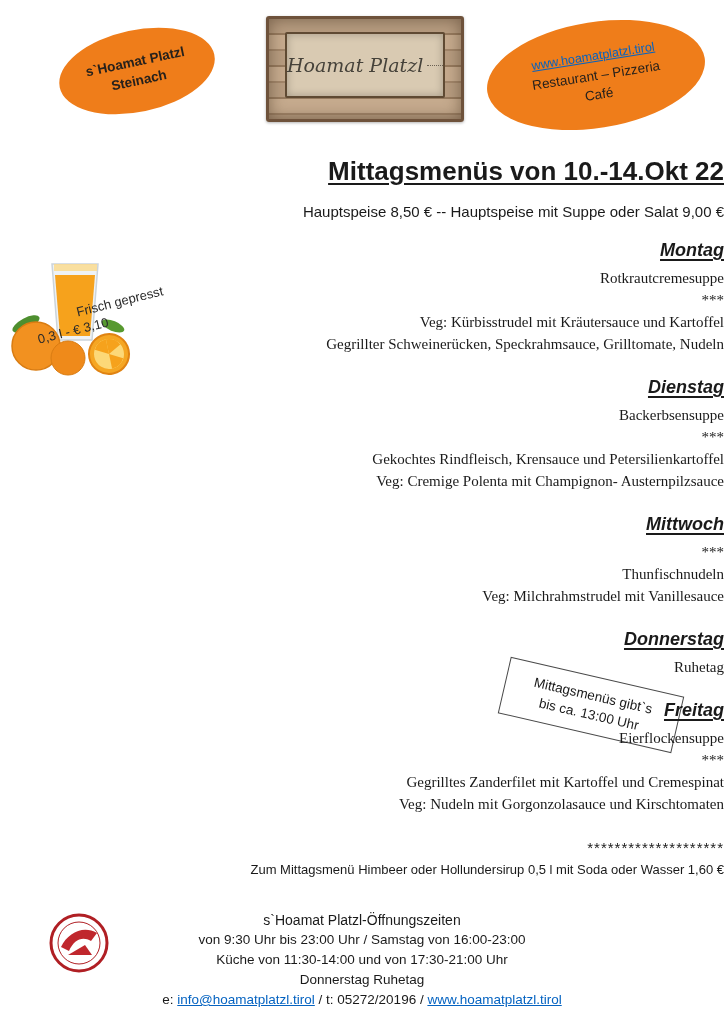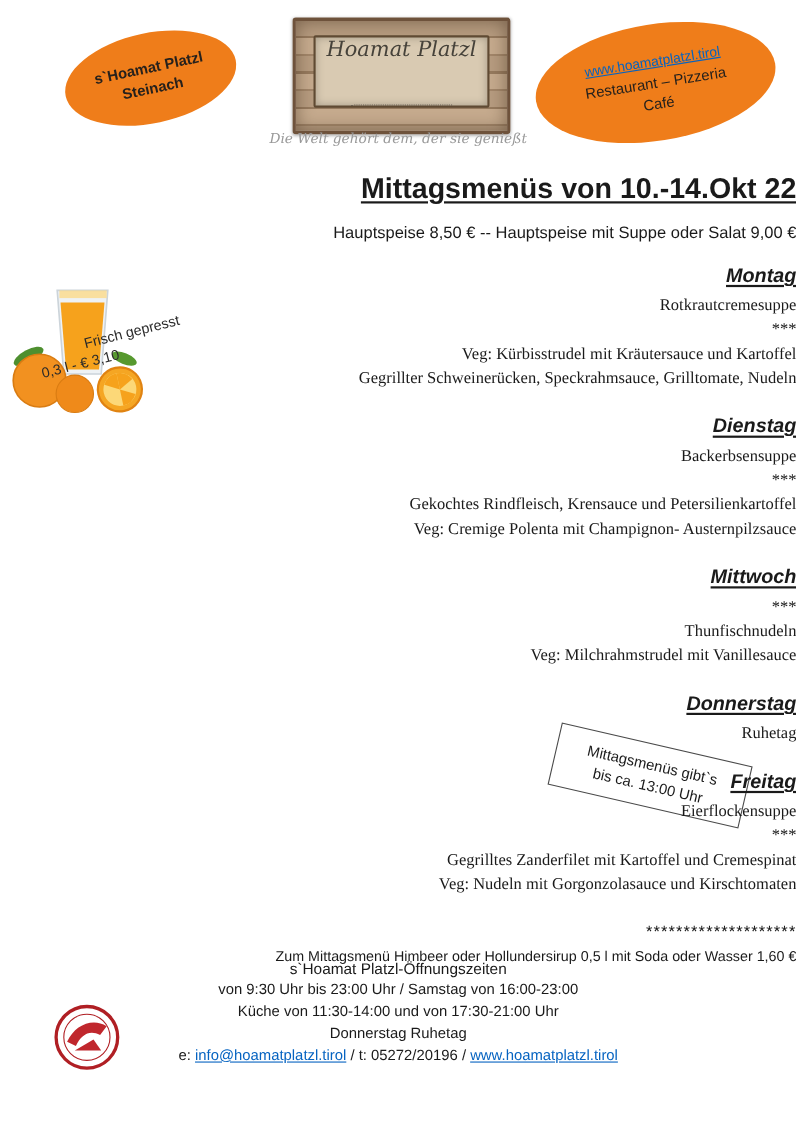--- a/index.html
+++ b/index.html
@@ -26,21 +26,21 @@
   
   .wood-sign {
     position:absolute; left:266px; top:16px; width:192px; height:100px;
     background:repeating-linear-gradient(180deg,#b79c80 0 14px,#967a5e 14px 16px,#c6ab8e 16px 30px,#a2866a 30px 32px);
     border:3px solid #6e523b; border-radius:3px;
     box-shadow:inset 0 0 16px rgba(55,38,20,.5), 0 1px 3px rgba(0,0,0,.3);
   }
   .wood-inner {
     position:absolute; left:16px; right:16px; top:13px; bottom:21px;
     background:#d9cab2; border:2px solid #5f4a33; border-radius:2px;
-    display:flex; flex-direction:column; align-items:center; justify-content:space-between; gap:4px;
+    display:flex; flex-direction:row; align-items:center; justify-content:space-between; gap:4px;
     box-shadow:inset 0 0 8px rgba(0,0,0,.25);
   }
   .sign-script { font-family:"DejaVu Serif", serif; font-style:italic; font-size:19px; color:#46423a; white-space:nowrap; }
   .sign-smalltext { width:92px; height:0; border-top:1px dotted #6b6154; }
   .sign-tagline {
     position:absolute; top:118px; left:362px; transform:translateX(-50%);
     font-family:"DejaVu Serif", serif; font-style:italic; font-size:12.5px;
     color:#999999; white-space:nowrap;
   }
 
@@ -70,42 +70,41 @@
 
   
   .note-box {
     position:absolute; left:502px; top:676px; width:152px;
     transform:rotate(13deg);
     border:1.5px solid #4a4a4a; background:#ffffff; padding:9px 12px;
     text-align:center; font-size:13.5px; line-height:19px; color:#1a1a1a;
   }
 
   
-  .footer { position:absolute; top:870px; left:0; right:0; text-align:center; }
+  .footer { position:absolute; top:910px; left:0; right:0; text-align:center; }
   .footer .f-head { font-size:14px; line-height:20px; margin:0; }
   .footer .f-line { font-size:13.5px; line-height:20px; margin:0; }
   .stamp-logo { position:absolute; left:48px; top:912px; }
 </style>
 </head>
 <body>
 
 <div class="page">
 
   <div class="badge badge-left">
     <div class="b-line">s`Hoamat Platzl</div>
     <div class="b-line">Steinach</div>
   </div>
 
   <div class="wood-sign">
     <div class="wood-inner">
       <div class="sign-script">Hoamat Platzl</div>
       <div class="sign-smalltext"></div>
     </div>
   </div>
-  <div class="sign-tagline">Die Welt gehört dem, der sie genießt</div>
 
   <div class="badge badge-right">
     <a class="link b-link">www.hoamatplatzl.tirol</a>
     <div class="b-line">Restaurant – Pizzeria</div>
     <div class="b-line">Café</div>
   </div>
 
   <div class="juice-wrap">
     <svg width="128" height="118" viewBox="0 0 128 118">
       <ellipse cx="16" cy="64" rx="15" ry="6" fill="#4e8f2f" transform="rotate(-28 16 64)"></ellipse>

